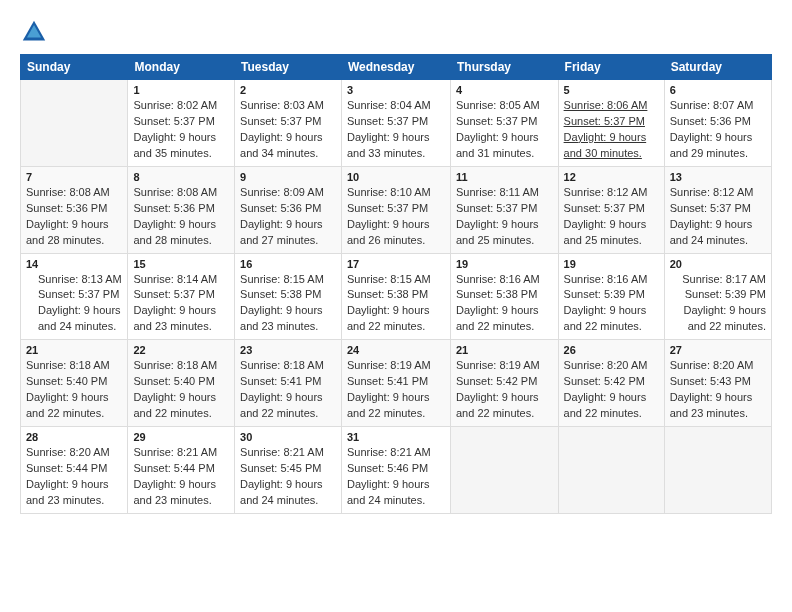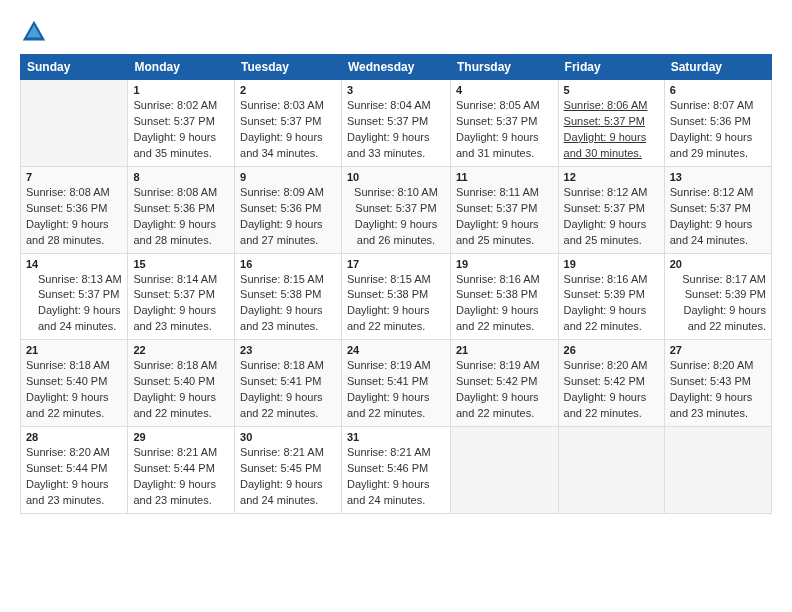--- a/index.html
+++ b/index.html
@@ -192,21 +192,21 @@
           </td>
           <td>
             <span class="day-num">9</span>
             <div class="day-info" style="white-space: pre-line;">Sunrise: 8:09 AM
 Sunset: 5:36 PM
 Daylight: 9 hours
 and 27 minutes.</div>
           </td>
           <td>
             <span class="day-num">10</span>
-            <div class="day-info" style="white-space: pre-line; text-align: center;">Sunrise: 8:10 AM
+            <div class="day-info" style="white-space: pre-line;">Sunrise: 8:10 AM
 Sunset: 5:37 PM
 Daylight: 9 hours
 and 26 minutes.</div>
           </td>
           <td>
             <span class="day-num">11</span>
             <div class="day-info" style="white-space: pre-line;">Sunrise: 8:11 AM
 Sunset: 5:37 PM
 Daylight: 9 hours
 and 25 minutes.</div>

